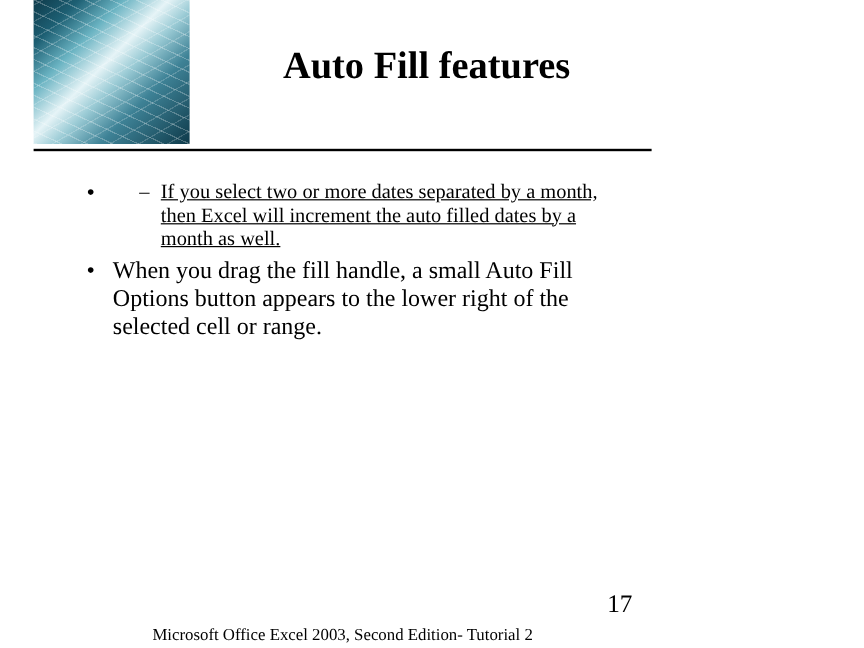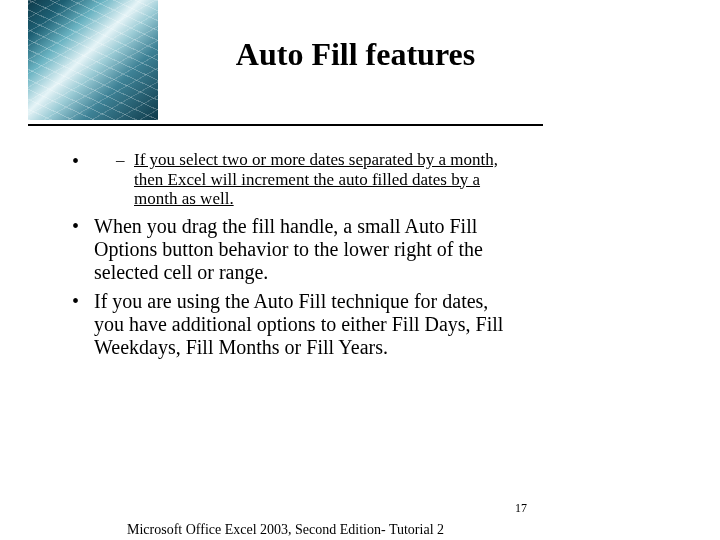--- a/index.html
+++ b/index.html
@@ -109,21 +109,21 @@
   .footer-center {
     position: absolute;
     left: 0; right: 0;
     text-align: center;
     line-height: 1.1;
   }
   .footer-pagenum {
     position: absolute;
     right: 44px;
     bottom: 6px;
-    font-size: 12px;
+    font-size: 21px;
   }
 </style>
 </head>
 <body>
 
 <div class="slide">
 
   <div class="header-area">
     <div class="header-image"></div>
     <div class="title">Auto Fill features</div>
@@ -134,24 +134,21 @@
   <div class="body">
     <ul class="lvl1">
       <li>
         <ul class="lvl2">
           <li>
             <span>If you select two or more dates separated by a month, then Excel will increment the auto filled dates by a month as well.</span>
           </li>
         </ul>
       </li>
       <li>
-        <span>When you drag the fill handle, a small Auto Fill Options button behavior to the lower right of the selected cell or range.</span>
-      </li>
-      <li>
-        <span>If you are using the Auto Fill technique for dates, you have additional options to either Fill Days, Fill Weekdays, Fill Months or Fill Years.</span>
+        <span>When you drag the fill handle, a small Auto Fill Options button appears to the lower right of the selected cell or range.</span>
       </li>
     </ul>
   </div>
 
   <div class="footer">
     <div class="footer-center">
       <div>Microsoft Office Excel 2003, Second Edition- Tutorial 2</div>
     </div>
     <div class="footer-pagenum">17</div>
   </div>

